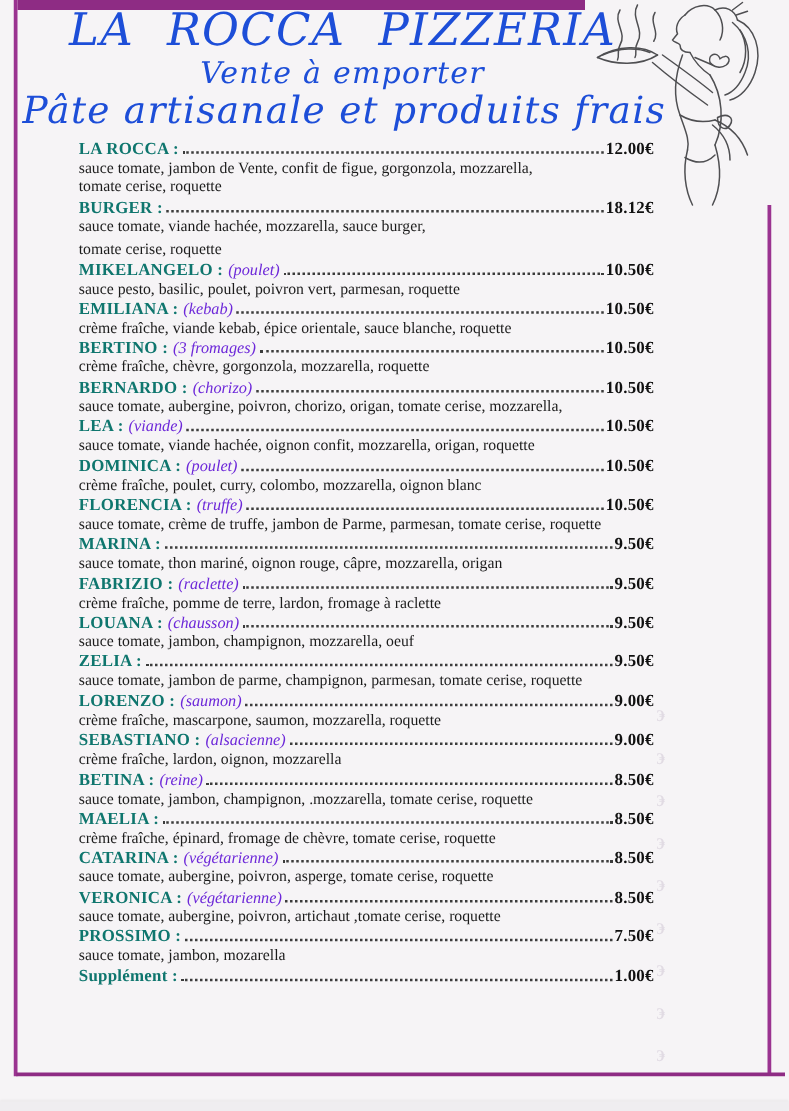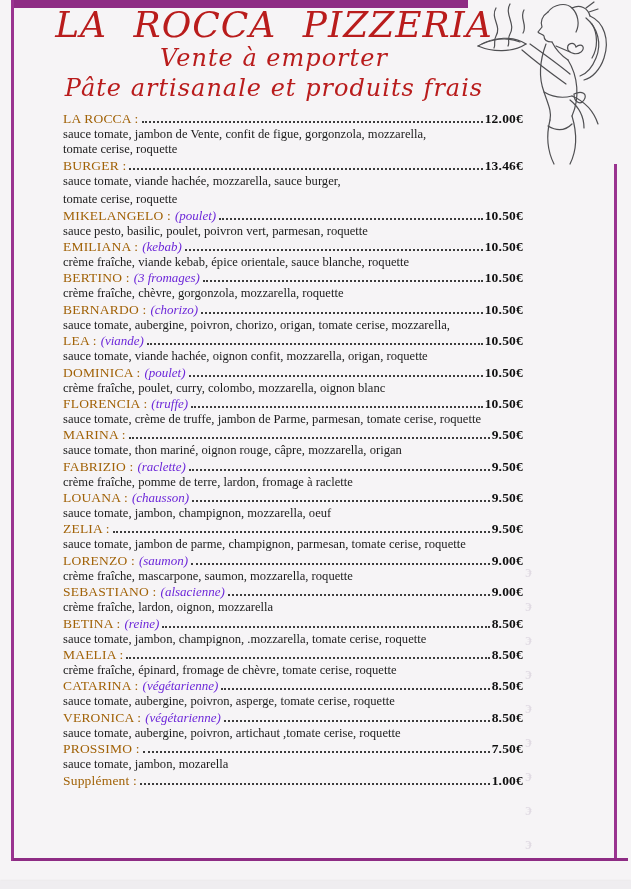--- a/index.html
+++ b/index.html
@@ -13,32 +13,32 @@
   
   .top-bar{position:absolute;left:14px;top:0;width:454px;height:8px;background:#8e2c84;}
   .left-line{position:absolute;left:11px;top:0;width:3px;height:861px;background:#9a3390;}
   .right-line{position:absolute;left:614px;top:164px;width:3px;height:696px;background:#9a3390;}
   .bottom-line{position:absolute;left:13px;top:858px;width:615px;height:3px;background:#8e2c84;}
   .page-edge{position:absolute;left:0;top:881px;width:631px;height:8px;background:#efedf0;box-shadow:0 -1px 2px rgba(0,0,0,.05);}
 
   
   .header{
     position:absolute;left:18px;top:5px;width:512px;text-align:center;
-    color:#b91c1c;font-style:italic;font-family:"DejaVu Serif", serif;
+    color:#1d4ed8;font-style:italic;font-family:"DejaVu Serif", serif;
   }
   .title{font-size:36px;line-height:40px;word-spacing:14px;letter-spacing:1px;white-space:nowrap;}
   .subtitle{font-size:24px;line-height:26px;letter-spacing:1px;}
-  .tagline{font-size:24px;line-height:35px;letter-spacing:1px;white-space:nowrap;}
+  .tagline{font-size:30px;line-height:35px;letter-spacing:1px;white-space:nowrap;}
 
   
   .menu{position:absolute;left:63px;top:111px;width:460px;}
   .item{margin:0;}
   .item.space-before{margin-top:5px;}
   .item-line{display:flex;align-items:baseline;height:16px;line-height:16px;font-size:13.5px;}
-  .item-name{color:#a16207;font-weight:normal;letter-spacing:.2px;white-space:pre;}
+  .item-name{color:#0f766e;font-weight:bold;letter-spacing:.2px;white-space:pre;}
   .item-sub{font-style:italic;color:#6d28d9;margin-left:4px;white-space:pre;font-size:13px;}
   .dots{flex:1;border-bottom:2px dotted #3c3c3c;margin:0 2px 3px 3px;min-width:20px;}
   .item-price{font-weight:bold;color:#101010;font-size:13.5px;letter-spacing:.2px;}
   .desc-line{font-size:12.6px;line-height:15.4px;height:15.4px;color:#1c1c1c;white-space:nowrap;letter-spacing:0;}
   .item.desc-gap .desc-line + .desc-line{margin-top:3px;}
 
   
   .footer-box{
     position:absolute;left:103px;top:846px;width:398px;height:33px;z-index:2;
     background:#737373;display:flex;align-items:flex-start;justify-content:center;
@@ -129,21 +129,21 @@
           <div class="desc-line">sauce tomate, jambon de Vente, confit de figue, gorgonzola, mozzarella,</div>
           <div class="desc-line">tomate cerise, roquette</div>
         </div>
   </div>
 
   <div class="item desc-gap">
     <div class="item-line">
       <span class="item-name">BURGER :</span>
 
       <span class="dots"></span>
-      <span class="item-price">13.46€</span>
+      <span class="item-price">18.12€</span>
     </div>
     <div>
           <div class="desc-line">sauce tomate, viande hachée, mozzarella, sauce burger,</div>
           <div class="desc-line">tomate cerise, roquette</div>
         </div>
   </div>
 
   <div class="item">
     <div class="item-line">
       <span class="item-name">MIKELANGELO :</span>

